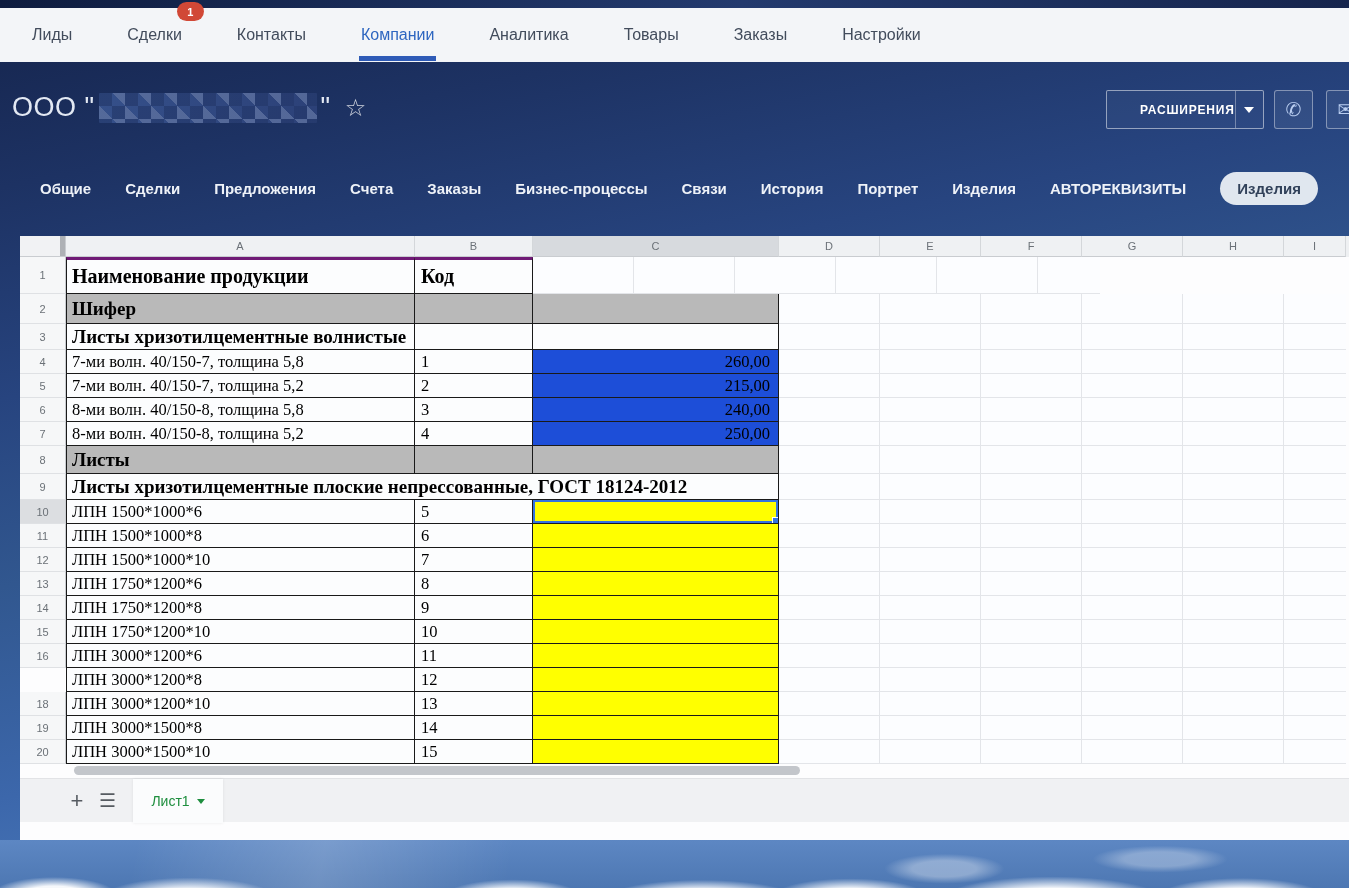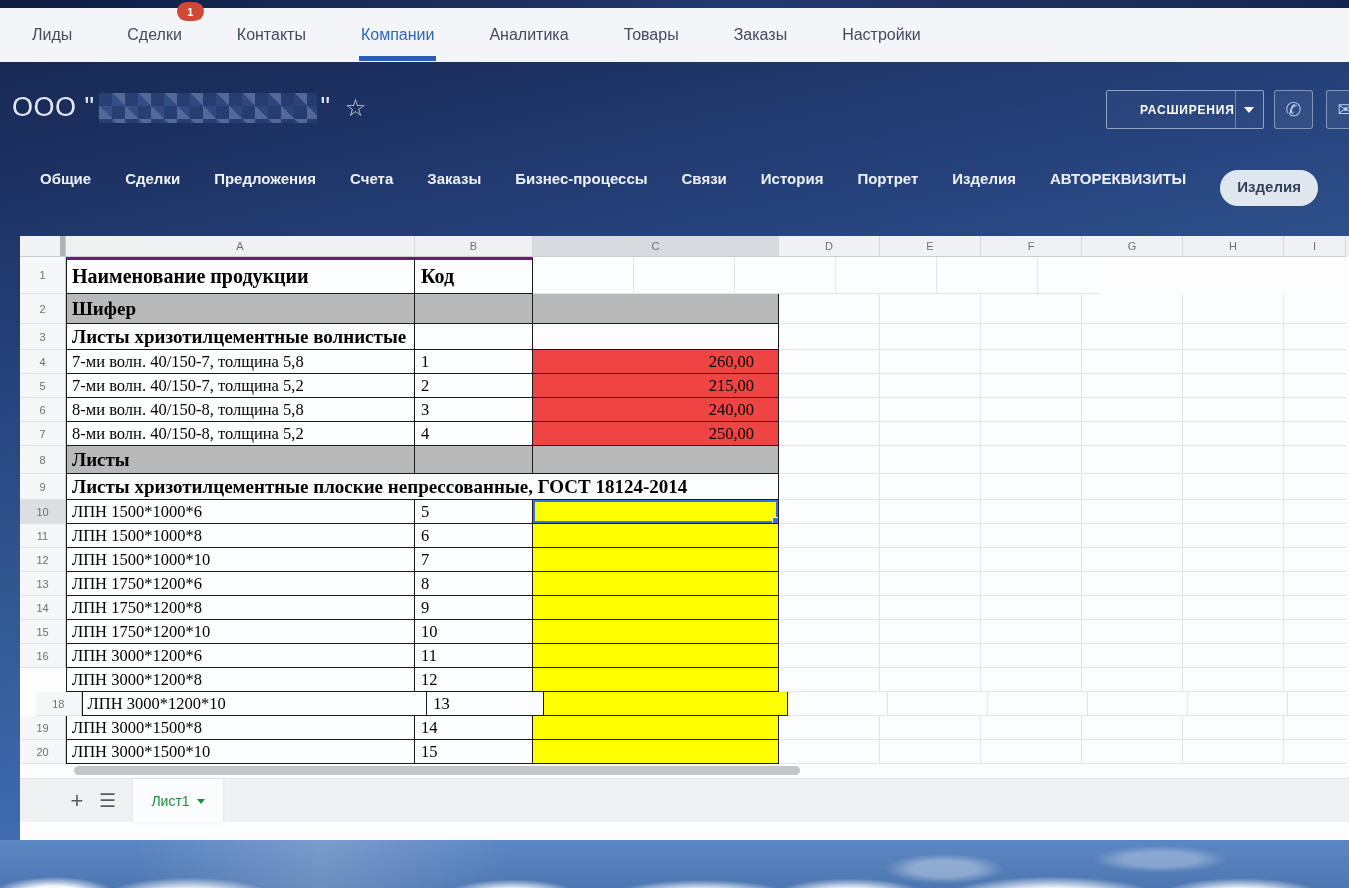--- a/index.html
+++ b/index.html
@@ -45,21 +45,21 @@
   .ext-caret-zone { width:34px; display:flex; align-items:center; justify-content:center; }
   .caret-down { width:0; height:0; border-left:5px solid transparent; border-right:5px solid transparent;
     border-top:6px solid #fff; }
   .icon-btn { position:absolute; top:0; width:39px; height:39px; border:1px solid rgba(255,255,255,.4);
     border-radius:3px; background:rgba(255,255,255,.06); display:flex; align-items:center; justify-content:center;
     color:#b9cdf0; font-size:19px; cursor:pointer; }
   .icon-btn.phone { left:1274px; }
   .icon-btn.mail  { left:1326px; }
 
   .entity-tabs { position:absolute; left:40px; top:108px; right:0; height:36px;
-    display:flex; gap:34px; }
+    display:flex; align-items:center; gap:34px; }
   .etab { font-size:15px; font-weight:600; color:#eef2f8; cursor:pointer; white-space:nowrap; }
   .etab.active { background:rgba(240,244,249,.92); color:#31415a; padding:8px 17px; border-radius:18px; }
 
   
   .sheet { position:absolute; left:20px; top:236px; width:1329px; height:604px; background:#fdfdfe; }
 
   .colhead { display:flex; height:21px; background:#eef0f2; }
   .colhead .corner { position:relative; width:46px; border-right:1px solid #c9ccd0; border-bottom:1px solid #c9ccd0; background:#f1f2f4; }
   .colhead .corner::after { content:""; position:absolute; right:0; top:0; width:5px; height:100%; background:#aeb1b5; }
   .colhead .cl { display:flex; align-items:center; justify-content:center; font-size:11px; color:#6b7177;
@@ -78,21 +78,21 @@
   .tcell.first { border-left:1px solid #1a1a1a; }
   .row-top .tcell { border-top:3px solid #701a75; }
   .ca { width:349px; padding-left:5px; }
   .cb { width:118px; }
   .cc { width:246px; }
   .cmerged { width:713px; padding-left:5px; }
   .bold { font-weight:bold; }
   .fs-head { font-size:20px; }
   .fs-sect { font-size:19px; }
   .gray  { background:#b9b9b9; }
-  .green { background:#ef4444; justify-content:flex-end; padding-right:24px; }
+  .green { background:#1d4ed8; justify-content:flex-end; padding-right:8px; }
   .yellow{ background:#ffff00; }
   .clipped { align-items:flex-start; line-height:25px; }
 
   .ecell { background:#fcfdff; border-right:1px solid #e3e5e9; border-bottom:1px solid #e3e5e9; }
   .ce { width:101px; } .ci { width:62px; border-right:none; }
 
   .sel-outline { box-shadow:inset 0 0 0 2px #3473e0; }
   .sel-handle { position:absolute; right:-1px; bottom:-1px; width:7px; height:7px;
     background:#3473e0; border:1px solid #fff; }
 
@@ -288,21 +288,21 @@
         <div class="cell tcell cc gray"></div>
         <div class="cell ecell ce"></div>
         <div class="cell ecell ce"></div>
         <div class="cell ecell ce"></div>
         <div class="cell ecell ce"></div>
         <div class="cell ecell ce"></div>
         <div class="cell ecell ci"></div>
       </div>
       <div class="grid-row" style="height: 26px;">
         <div class="gut" style="height: 26px;">9</div>
-        <div class="cell tcell first cmerged bold fs-sect">Листы хризотилцементные плоские непрессованные, ГОСТ 18124-2014</div>
+        <div class="cell tcell first cmerged bold fs-sect">Листы хризотилцементные плоские непрессованные, ГОСТ 18124-2012</div>
         <div class="cell ecell ce"></div>
         <div class="cell ecell ce"></div>
         <div class="cell ecell ce"></div>
         <div class="cell ecell ce"></div>
         <div class="cell ecell ce"></div>
         <div class="cell ecell ci"></div>
       </div>
       <div class="grid-row" style="height: 24px;">
         <div class="gut sel" style="height: 24px;">10</div>
         <div class="cell tcell first ca">ЛПН 1500*1000*6</div>
@@ -394,21 +394,21 @@
         <div class="cell tcell first ca">ЛПН 3000*1200*8</div>
         <div class="cell tcell cb">12</div>
         <div class="cell tcell cc yellow"></div>
         <div class="cell ecell ce"></div>
         <div class="cell ecell ce"></div>
         <div class="cell ecell ce"></div>
         <div class="cell ecell ce"></div>
         <div class="cell ecell ce"></div>
         <div class="cell ecell ci"></div>
       </div>
-      <div class="grid-row" style="height: 24px; padding-left: 16px;">
+      <div class="grid-row" style="height: 24px;">
         <div class="gut" style="height: 24px;">18</div>
         <div class="cell tcell first ca">ЛПН 3000*1200*10</div>
         <div class="cell tcell cb">13</div>
         <div class="cell tcell cc yellow"></div>
         <div class="cell ecell ce"></div>
         <div class="cell ecell ce"></div>
         <div class="cell ecell ce"></div>
         <div class="cell ecell ce"></div>
         <div class="cell ecell ce"></div>
         <div class="cell ecell ci"></div>

